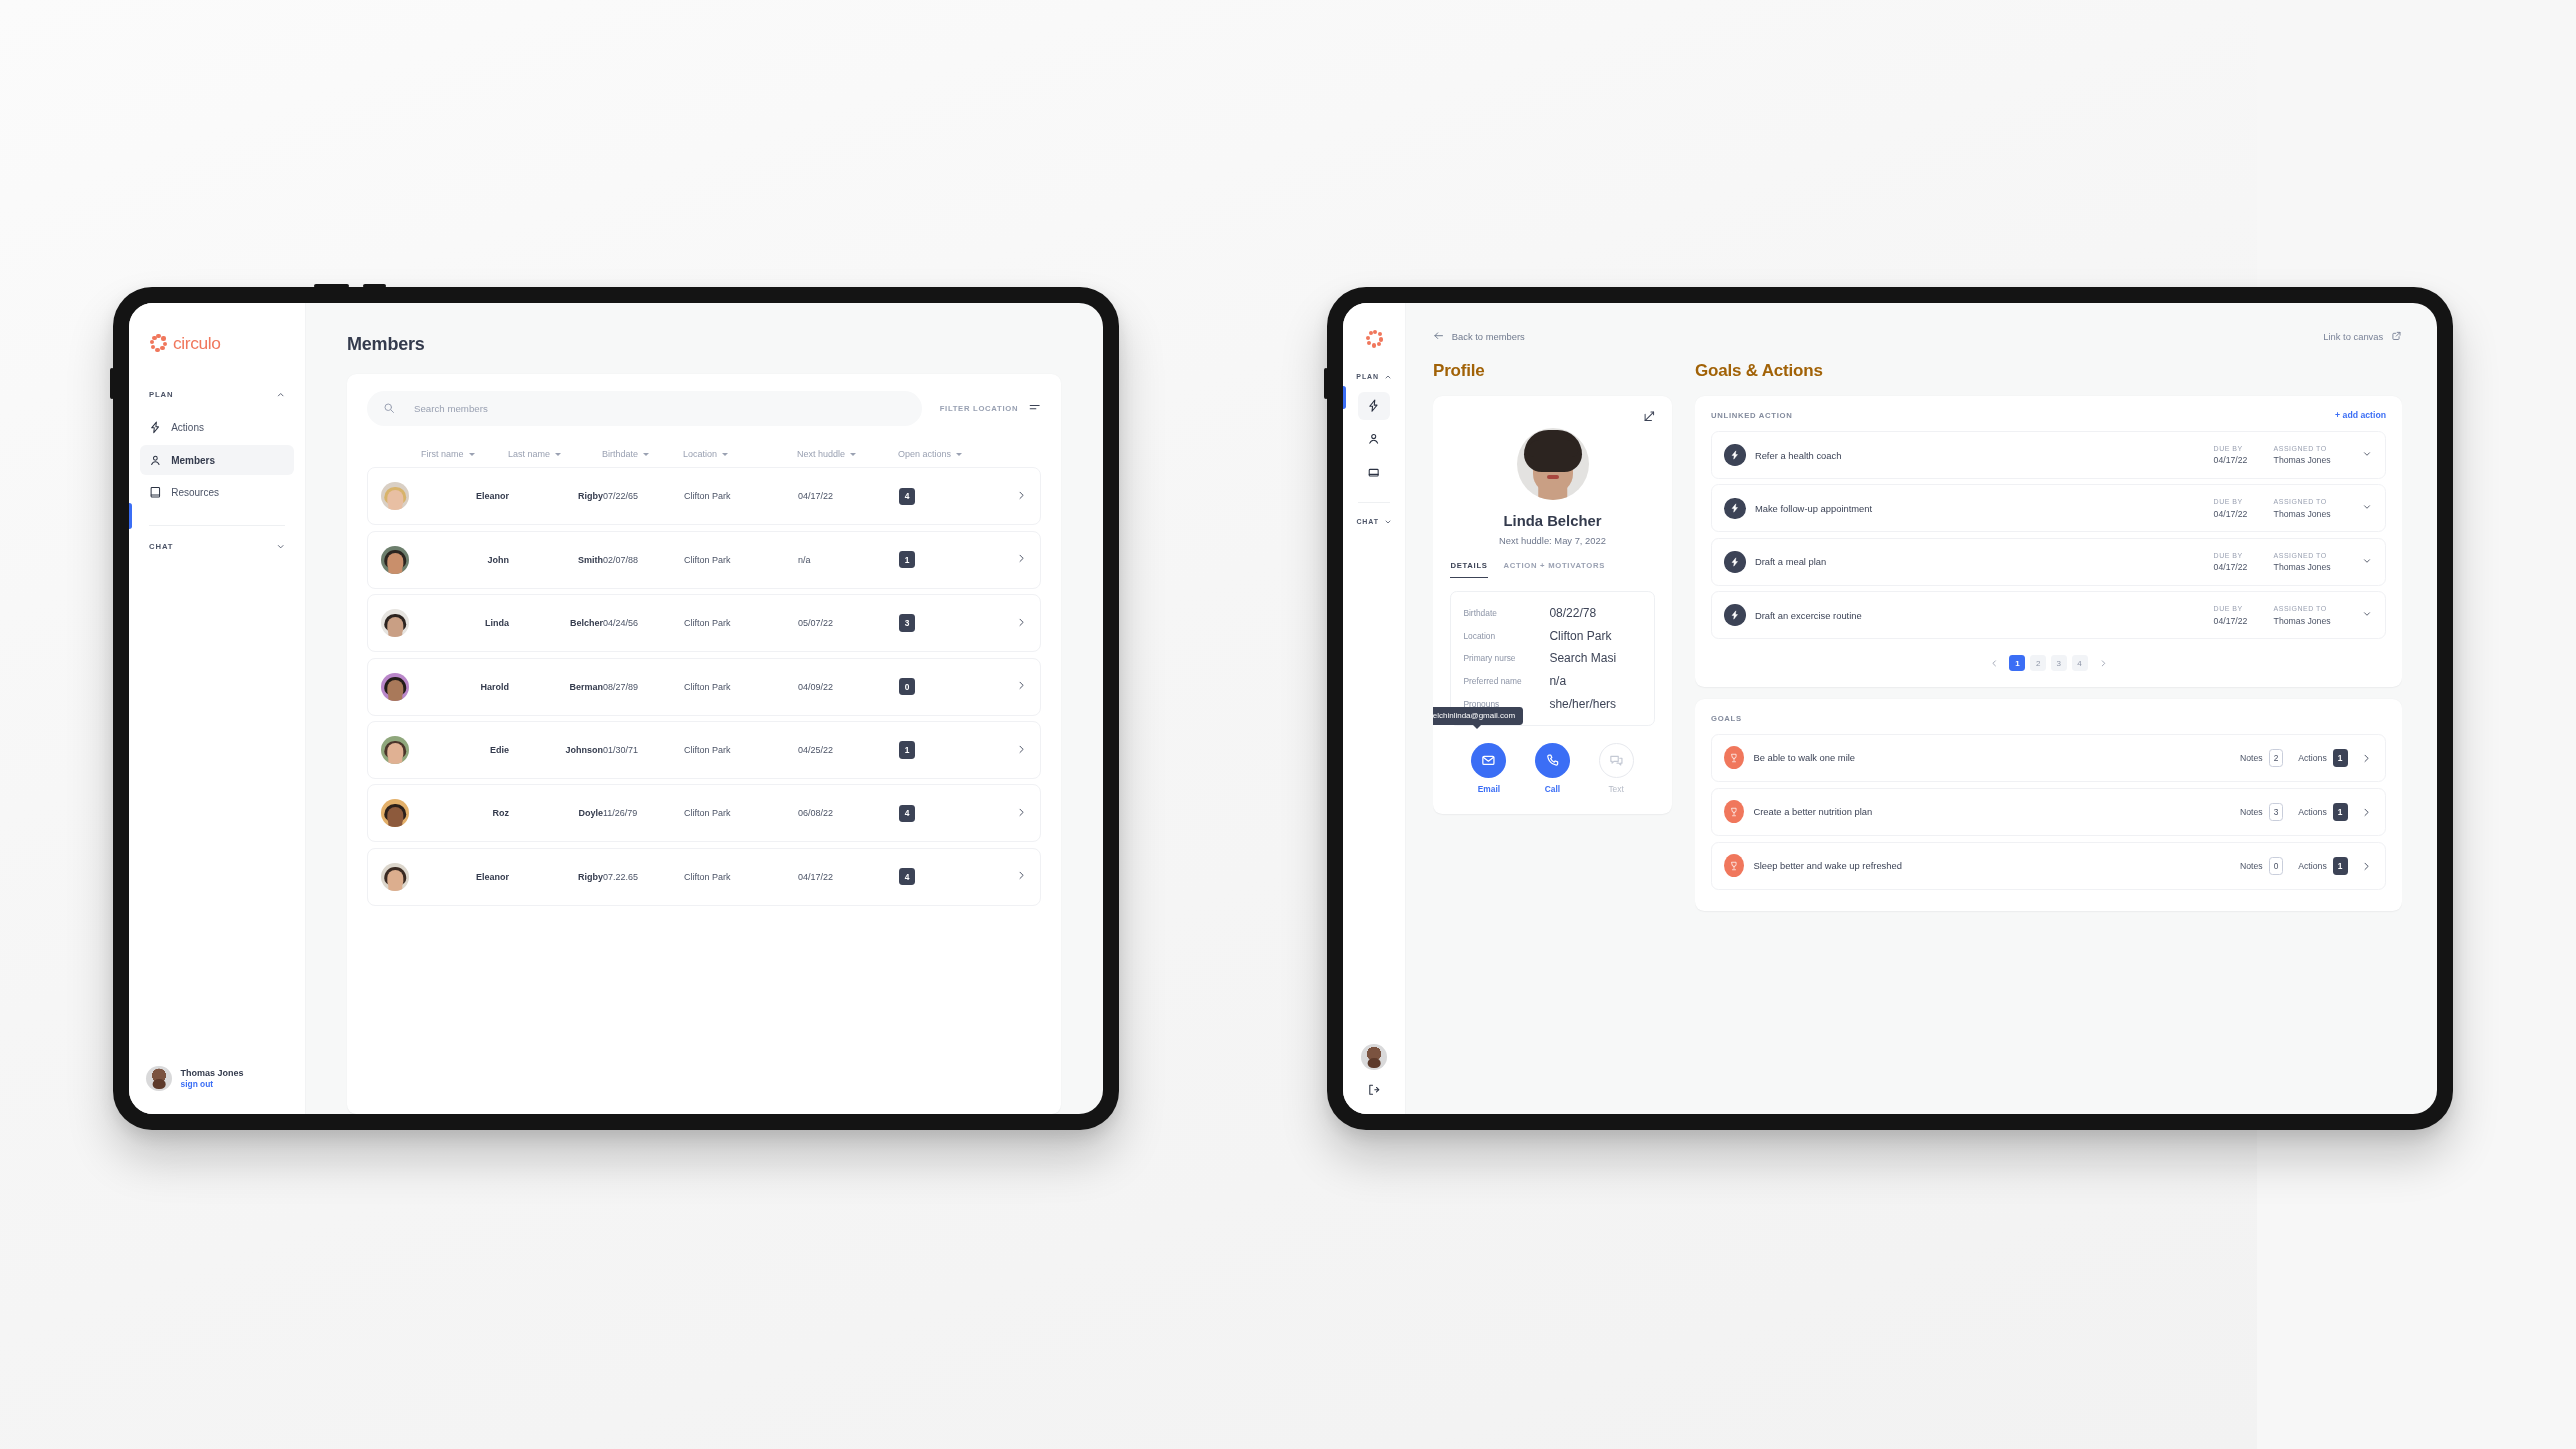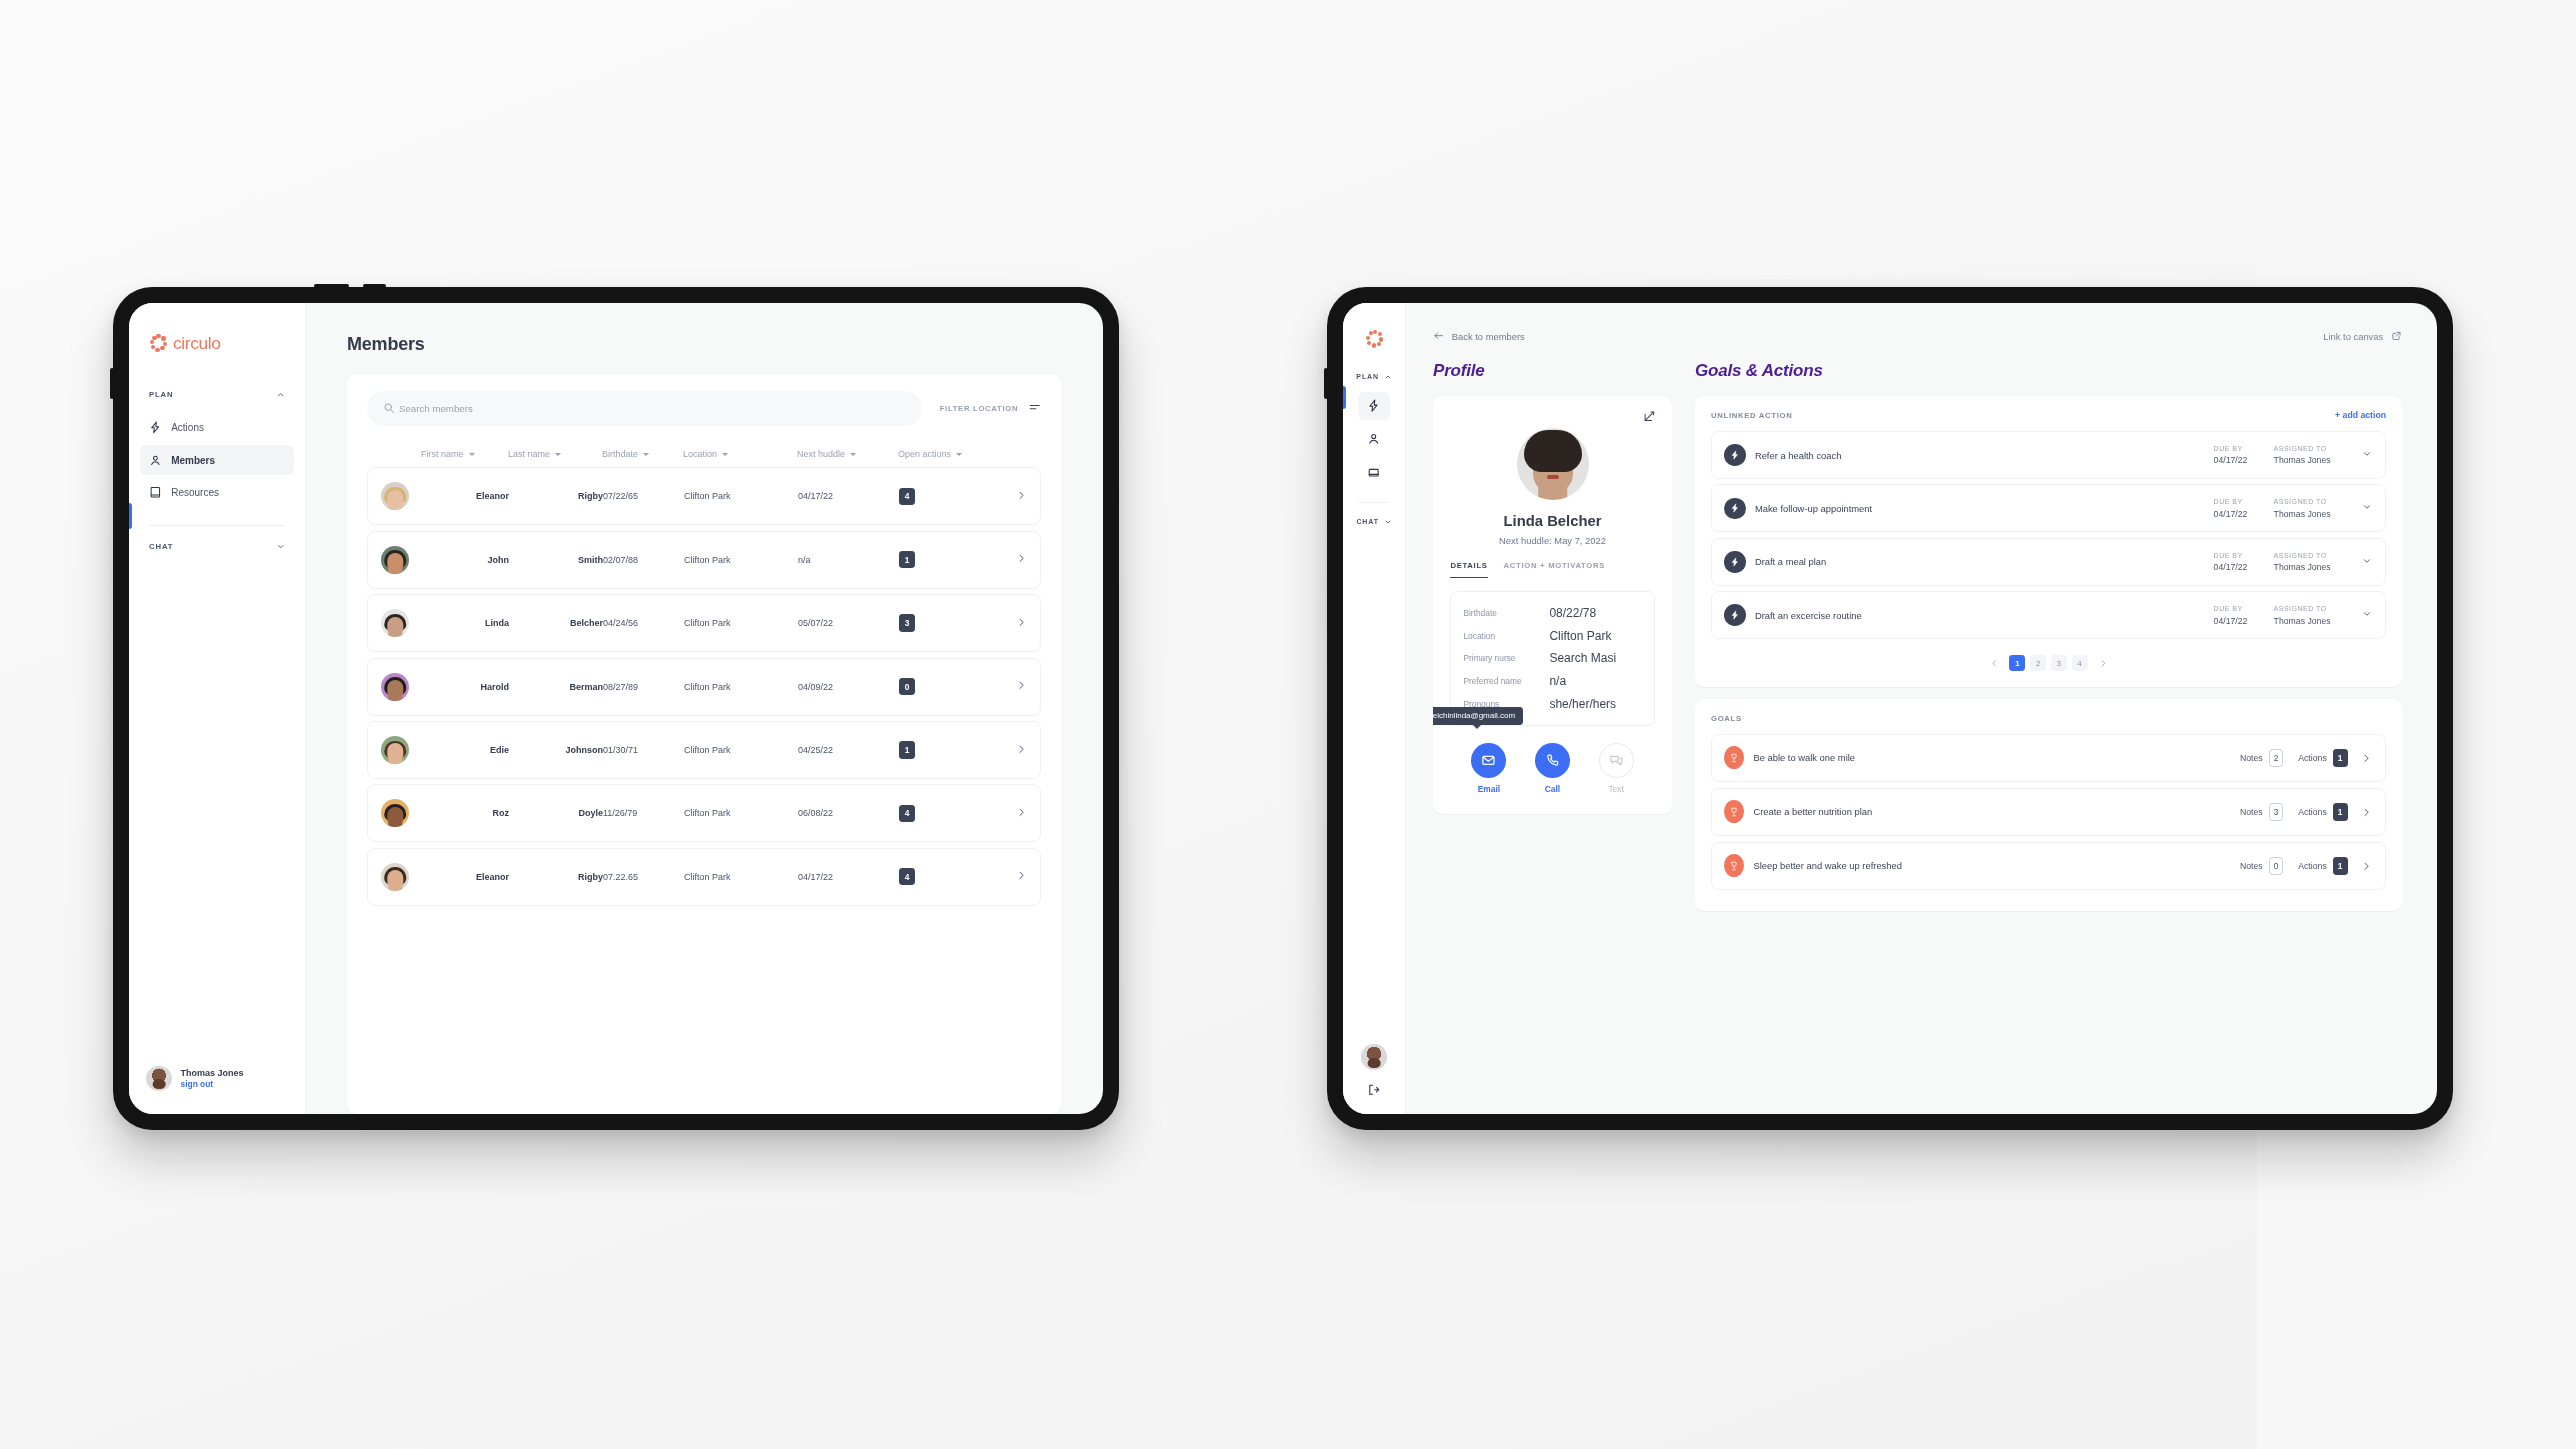--- a/index.html
+++ b/index.html
@@ -57,21 +57,21 @@
   .blue-tab { position:absolute; left:-3.4px; top:200px; width:6px; height:25.5px;
               background:#3b6ef5; border-radius: 2.7px; }
 
   
   .main-l { flex:1 1 auto; padding: 31px 42px 0 42px; overflow: hidden; }
   .page-title { font-size: 18px; font-weight: 700; color:#343b4d; letter-spacing:-0.2px;
                 margin-bottom: 19px; }
   .panel { background:#fff; border-radius: 9.4px; padding: 17.4px 20px 0;
            box-shadow: 0 0.7px 1.3px rgba(20,25,40,.05); height: calc(100% - 40px); }
   .search-row { display:flex; align-items:center; gap: 17.4px; }
-  .search-box { flex:1 1 auto; display:flex; align-items:center; gap:4px;
+  .search-box { flex:1 1 auto; display:flex; align-items:center; gap:19px;
                 background:#f7f8f9; border-radius: 18px; height: 35px; padding: 0 16px; }
   .search-box svg { width:12px; height:12px; flex:0 0 12px; }
   .search-inp { border:0; background:transparent; outline:none; font-size:9.7px;
                 color:#5b6377; width:100%; font-family:inherit; }
   .search-inp::placeholder { color:#9aa1b2; }
   .filter-loc { display:flex; align-items:center; gap:9.4px; font-size:7.7px;
                 letter-spacing:0.7px; color:#98a0b2; font-weight:600; white-space:nowrap;
                 cursor:pointer; }
   .filter-loc svg { width:13.4px; height:13.4px; }
 
@@ -134,22 +134,22 @@
   .back-link { display:flex; align-items:center; gap:7.4px; font-size:9.4px; color:#6b7punk; }
   .back-link { color:#6b7governor; }
   .back-link { color:#707a8e; cursor:pointer; }
   .back-link svg { width:11.4px;height:11.4px; }
   .canvas-link { display:flex; align-items:center; gap:7.4px; font-size:9.4px; color:#7a8398; cursor:pointer; }
   .canvas-link svg{ width:11.4px;height:11.4px; }
 
   .cols { display:flex; gap: 23px; flex: 1 1 auto; overflow:hidden; }
   .col-profile { flex: 0 0 239px; display:flex; flex-direction:column; }
   .col-goals   { flex: 1 1 auto; display:flex; flex-direction:column; overflow:hidden; }
-  .sec-title { font-size: 17px; font-weight:700; color:#4c1d95; letter-spacing:-0.2px;
-               margin-bottom: 14.8px; font-style: italic; }
+  .sec-title { font-size: 17px; font-weight:700; color:#a16207; letter-spacing:-0.2px;
+               margin-bottom: 14.8px; }
 
   .card { background:#fff; border-radius:9.4px; box-shadow:0 0.7px 1.3px rgba(20,25,40,.05); }
   .profile-card { padding: 14.8px 17.4px 20px; position:relative; }
   .edit-ico { position:absolute; right:16px; top:14.8px; width:12.7px; height:12.7px; cursor:pointer; }
   .edit-ico svg { width:12.7px;height:12.7px;display:block; }
   .p-av { width: 72px; height:72px; border-radius:50%; margin: 17.4px auto 13.4px;
           position:relative; overflow:hidden; background:#e3e2e0; }
   .p-av .hair { position:absolute; left:50%; top:2.7px; transform:translateX(-50%);
           width: 58px; height: 42px; border-radius: 29.5px 29.5px 21.5px 21.5px; background:#2c2420; }
   .p-av .face { position:absolute; left:50%; top:14.8px; transform:translateX(-50%);

